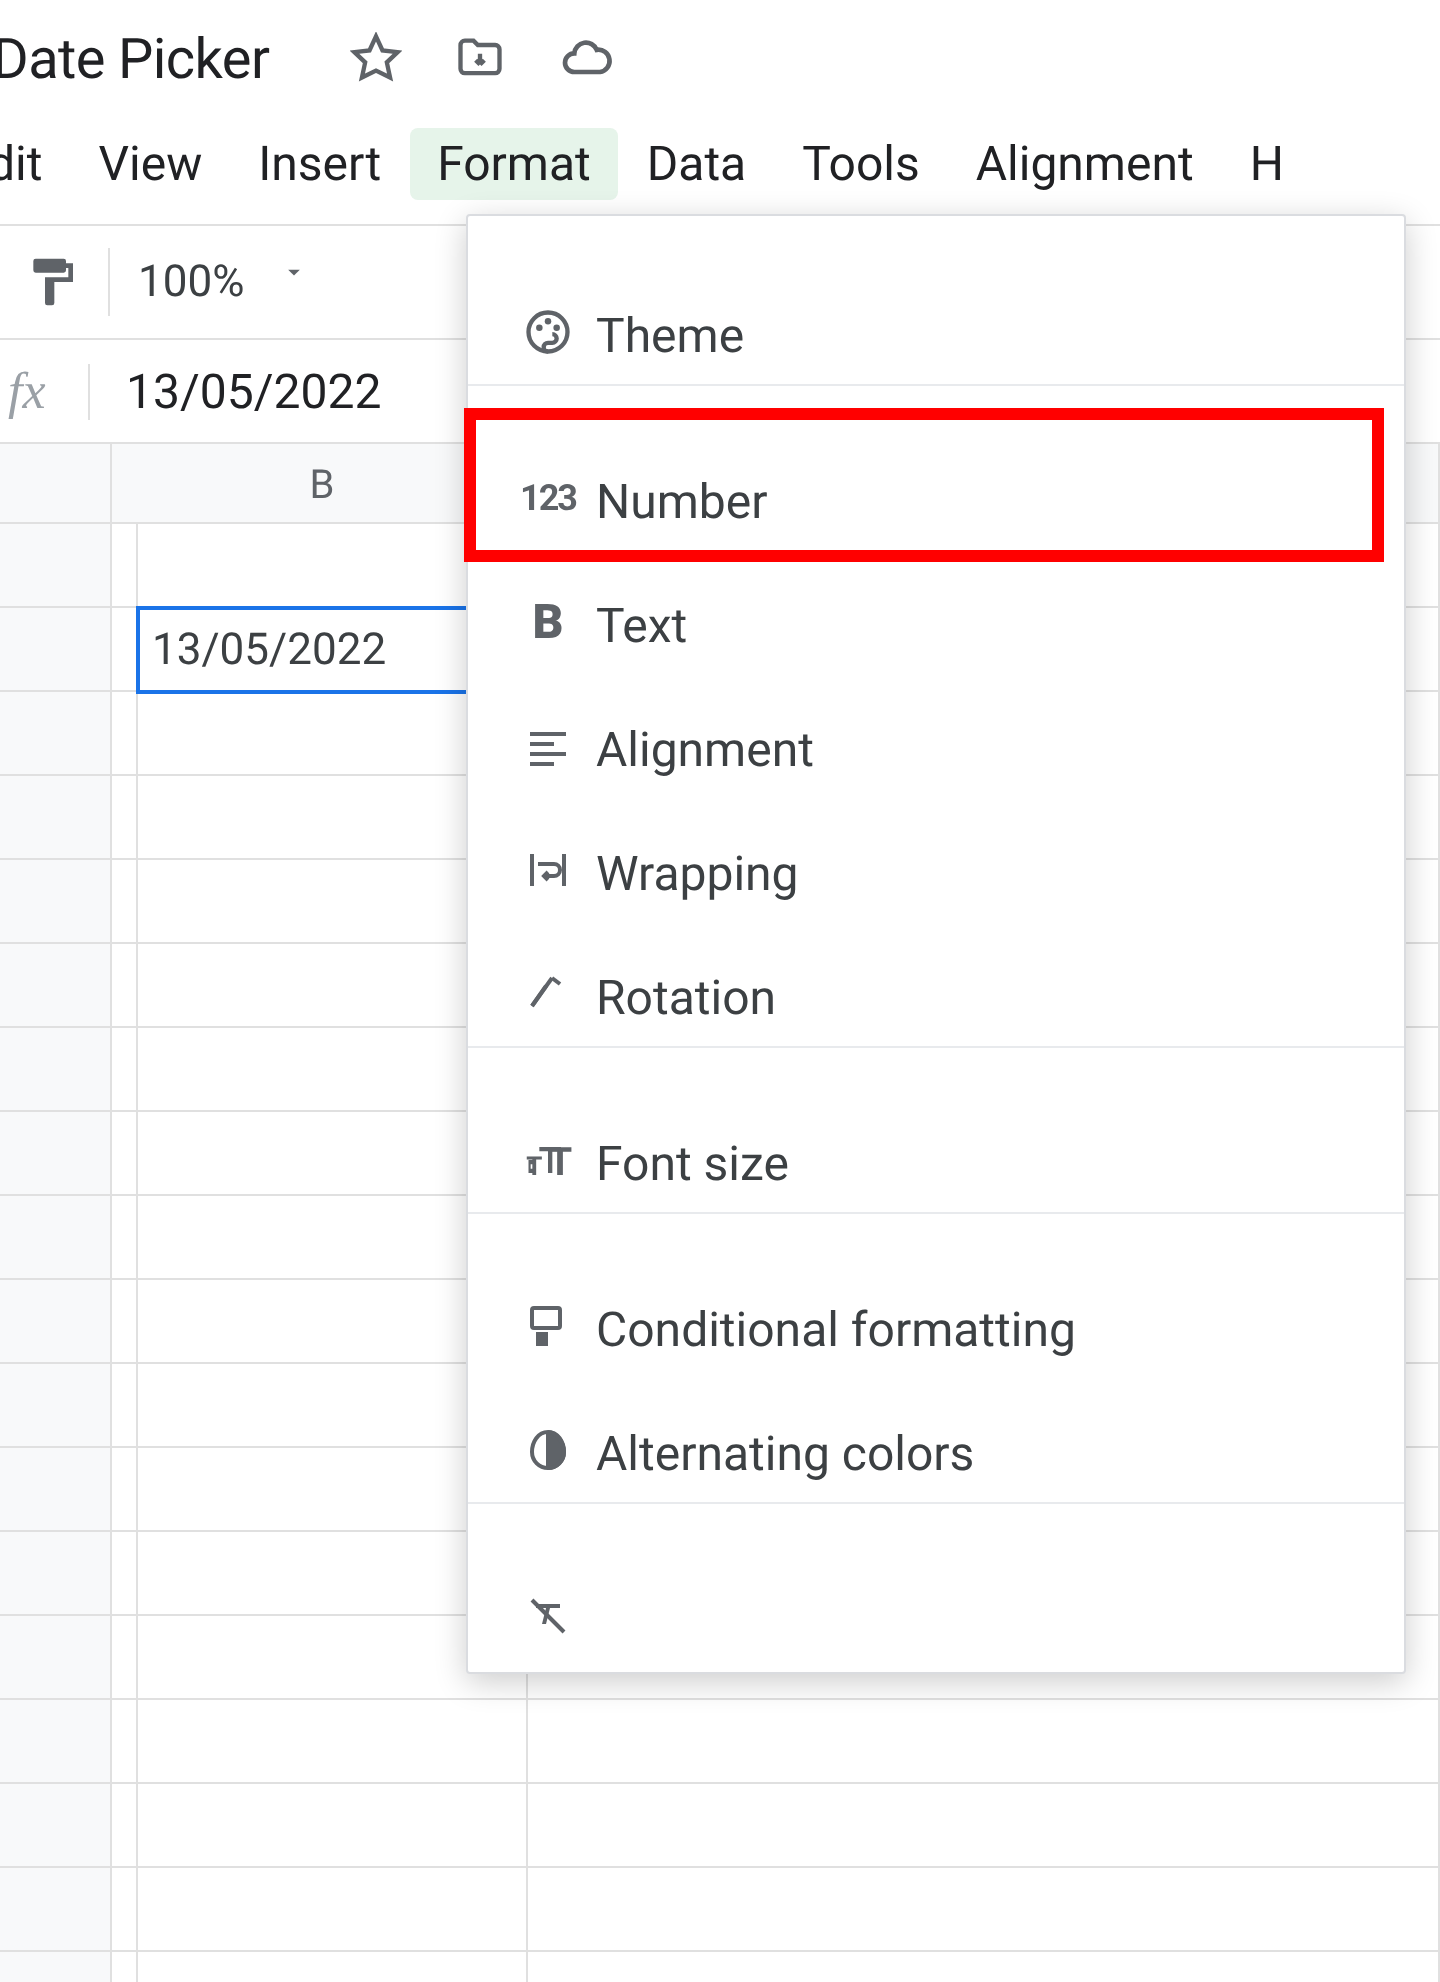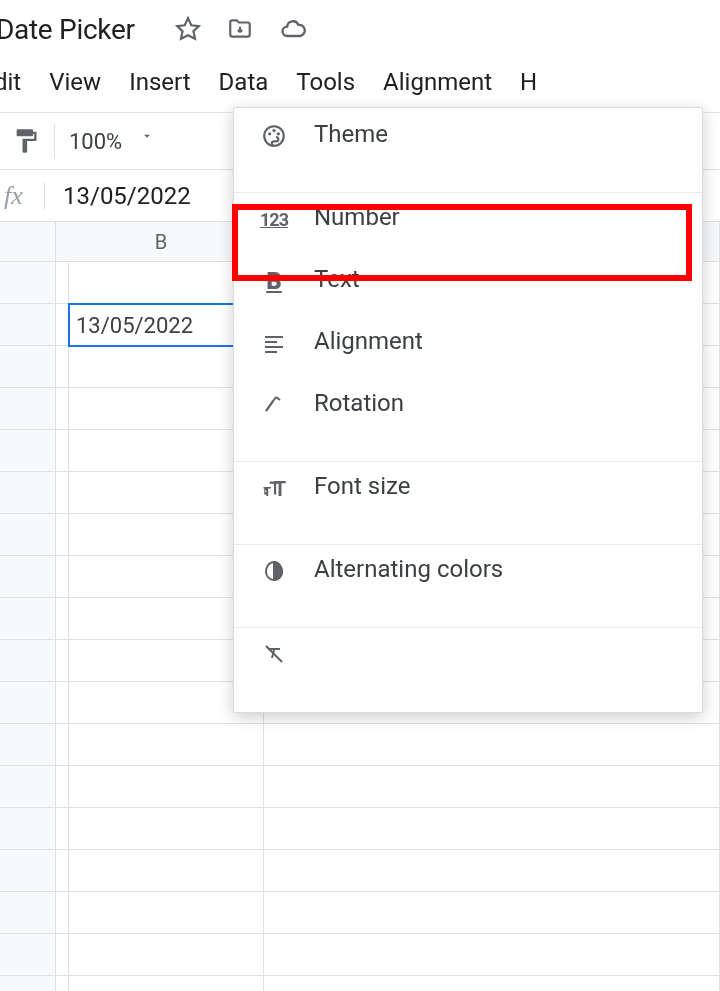--- a/index.html
+++ b/index.html
@@ -151,38 +151,37 @@
     width: 470px;
     background: #fff;
     border: 1px solid #dadce0;
     border-radius: 2px;
     box-shadow: 0 4px 16px rgba(0,0,0,0.2);
     z-index: 100;
     padding: 12px 0;
   }
   .dd-item {
     display: flex;
-    align-items: flex-start;
+    align-items: flex-end;
     height: 62px;
     padding: 0 24px;
     cursor: pointer;
   }
   .dd-item.disabled {
     color: #9aa0a6;
     cursor: default;
   }
   .dd-icon {
     width: 32px;
     height: 32px;
-    margin-right: 24px;
+    margin-right: 8px;
     display: flex;
     align-items: center;
     justify-content: center;
     flex-shrink: 0;
-    text-decoration: underline;
   }
   .dd-label {
     font-size: 24px;
     color: #3c4043;
   }
   .dd-item.disabled .dd-label { color: #bdc1c6; }
   .dd-item.disabled .dd-icon svg { opacity: 0.5; }
   .dd-divider {
     height: 1px;
     background: #e8eaed;
@@ -218,20 +217,21 @@
           <path d="M18 18H7a4 4 0 0 1 0-8 5 5 0 0 1 9.6-1.5A4 4 0 0 1 18 18z"></path>
         </svg>
     </span>
   </div>
 </div>
 
 <div class="menu-bar">
   <span class="menu-item" style="margin-left:-6px;padding-left:0">dit</span>
   <span class="menu-item">View</span>
   <span class="menu-item">Insert</span>
+  <span class="menu-item active">Format</span>
   <span class="menu-item">Data</span>
   <span class="menu-item">Tools</span>
   <span class="menu-item">Alignment</span>
   <span class="menu-item" style="padding-right:0">H</span>
 </div>
 
 <div class="toolbar">
   <span style="margin-left:12px">
     <svg width="28" height="28" viewBox="0 0 24 24" fill="#5f6368">
         <path d="M18 4V3a1 1 0 0 0-1-1H5a1 1 0 0 0-1 1v4a1 1 0 0 0 1 1h12a1 1 0 0 0 1-1V6h1v4H9v11a1 1 0 0 0 1 1h2a1 1 0 0 0 1-1v-9h8V4h-3z"></path>
@@ -402,20 +402,31 @@
           <rect x="3" y="10" width="12" height="2"></rect>
           <rect x="3" y="15" width="18" height="2"></rect>
           <rect x="3" y="20" width="12" height="2"></rect>
         </svg>
     </span>
     <span class="dd-label">Alignment</span>
   </div>
   <div class="dd-item">
     <span class="dd-icon">
       <svg width="24" height="24" viewBox="0 0 24 24" fill="none" stroke="#5f6368" stroke-width="2">
+          <line x1="4" y1="4" x2="4" y2="20"></line>
+          <line x1="20" y1="4" x2="20" y2="20"></line>
+          <path d="M7 9h8a3 3 0 0 1 0 6h-5"></path>
+          <path d="M12 13l-2 2 2 2"></path>
+        </svg>
+    </span>
+    <span class="dd-label">Wrapping</span>
+  </div>
+  <div class="dd-item">
+    <span class="dd-icon">
+      <svg width="24" height="24" viewBox="0 0 24 24" fill="none" stroke="#5f6368" stroke-width="2">
           <path d="M4 18 L14 4"></path>
           <path d="M14 4 L18 7"></path>
           <path d="M11 8 L4 18"></path>
         </svg>
     </span>
     <span class="dd-label">Rotation</span>
   </div>
   <div class="dd-divider"></div>
   <div class="dd-item">
     <span class="dd-icon">
@@ -424,20 +435,30 @@
           <text x="2" y="19" font-size="12" font-weight="700" fill="#5f6368">T</text>
           <text x="12" y="19" font-size="18" font-weight="700" fill="#5f6368">T</text>
         </svg>
     </span>
     <span class="dd-label">Font size</span>
   </div>
   <div class="dd-divider"></div>
   <div class="dd-item">
     <span class="dd-icon">
       <svg width="24" height="24" viewBox="0 0 24 24" fill="none" stroke="#5f6368" stroke-width="2">
+          <rect x="4" y="3" width="14" height="10" rx="1"></rect>
+          <path d="M8 16v4M6 20h4" fill="#5f6368"></path>
+          <rect x="6" y="15" width="6" height="7" fill="#5f6368" stroke="none"></rect>
+        </svg>
+    </span>
+    <span class="dd-label">Conditional formatting</span>
+  </div>
+  <div class="dd-item">
+    <span class="dd-icon">
+      <svg width="24" height="24" viewBox="0 0 24 24" fill="none" stroke="#5f6368" stroke-width="2">
           <path d="M12 3 C7 3 4 8 4 13a8 8 0 0 0 16 0c0-5-3-10-8-10z"></path>
           <path d="M12 3 C12 3 12 21 12 21"></path>
           <path d="M12 3 C16 3 20 8 20 13a8 8 0 0 1-8 8" fill="#5f6368"></path>
         </svg>
     </span>
     <span class="dd-label">Alternating colors</span>
   </div>
   <div class="dd-divider"></div>
   <div class="dd-item">
     <span class="dd-icon">

